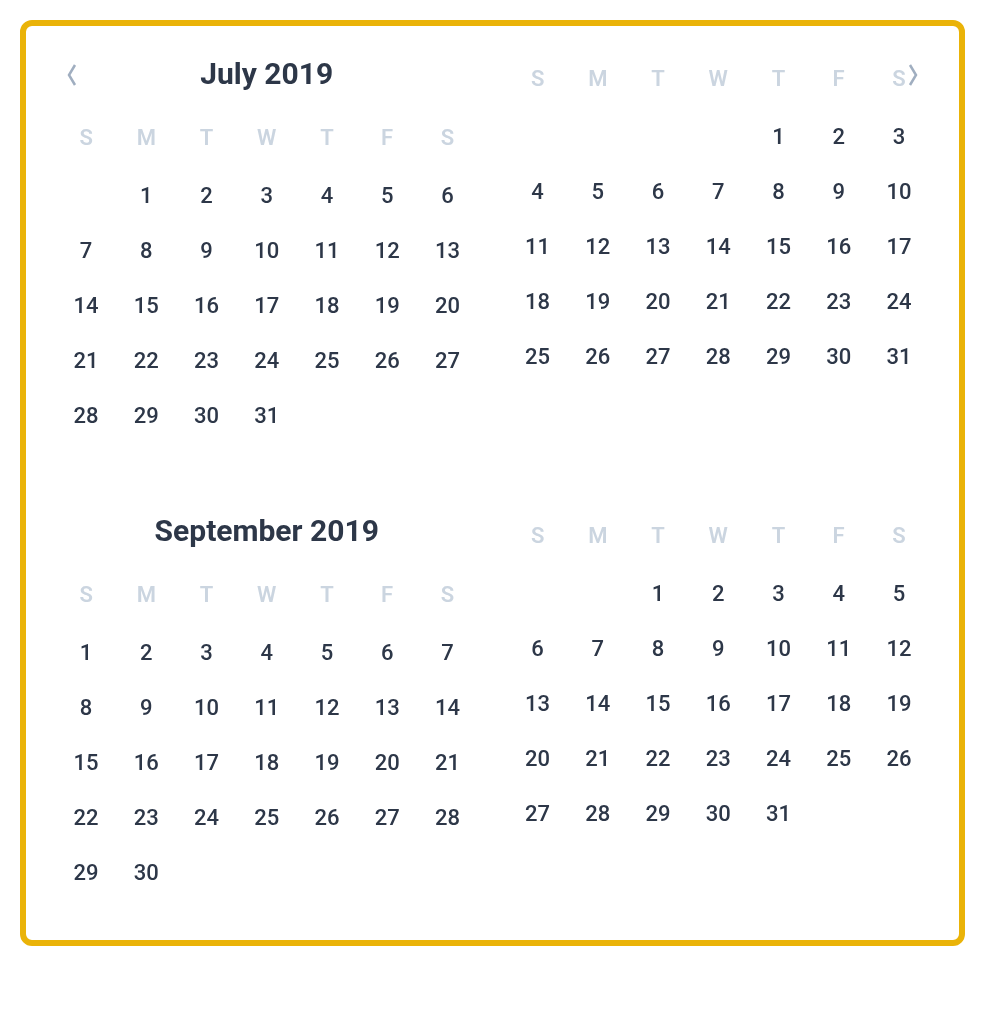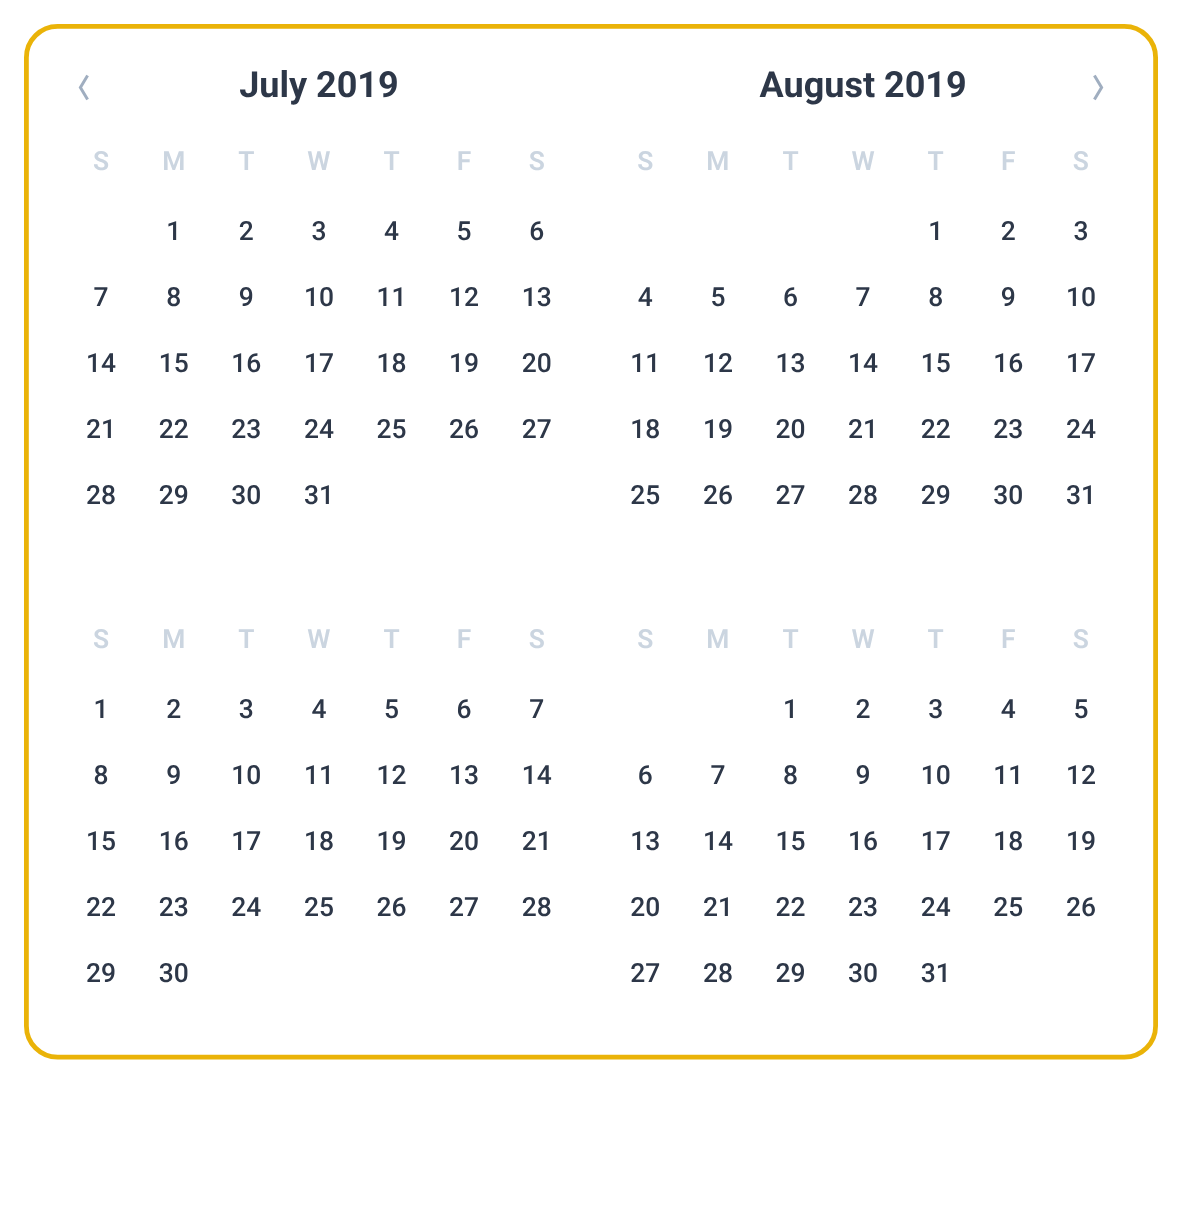--- a/index.html
+++ b/index.html
@@ -3,22 +3,22 @@
 <meta charset="utf-8">
 <style>
   * { box-sizing: border-box; margin: 0; padding: 0; }
   body {
     font-family: -apple-system, BlinkMacSystemFont, "Segoe UI", Roboto, sans-serif;
     background: #fff;
     padding: 20px;
   }
   .calendar-container {
     width: 945px;
-    border: 4px solid #eab308;
-    border-radius: 28px;
+    border: 6px solid #eab308;
+    border-radius: 12px;
     padding: 30px 30px 40px 30px;
     background: #fff;
   }
   .months-grid {
     display: grid;
     grid-template-columns: 1fr 1fr;
     column-gap: 30px;
     row-gap: 70px;
   }
   .month {
@@ -130,21 +130,20 @@
           <div class="day">30</div>
           <div class="day">31</div>
         </div>
       </div>
       <div class="month">
         <button class="nav-btn nav-next">
           <span><svg viewBox="0 0 16 28">
               <polyline points="5,4 11,14 5,24"></polyline>
             </svg></span>
         </button>
-        <div class="month-title">August 2019</div>
         <div class="weekdays">
           <div class="weekday">S</div>
           <div class="weekday">M</div>
           <div class="weekday">T</div>
           <div class="weekday">W</div>
           <div class="weekday">T</div>
           <div class="weekday">F</div>
           <div class="weekday">S</div>
         </div>
         <div class="days">
@@ -179,20 +178,21 @@
           <div class="day">25</div>
           <div class="day">26</div>
           <div class="day">27</div>
           <div class="day">28</div>
           <div class="day">29</div>
           <div class="day">30</div>
           <div class="day">31</div>
         </div>
       </div>
       <div class="month">
+        <div class="month-title">September 2019</div>
         <div class="weekdays">
           <div class="weekday">S</div>
           <div class="weekday">M</div>
           <div class="weekday">T</div>
           <div class="weekday">W</div>
           <div class="weekday">T</div>
           <div class="weekday">F</div>
           <div class="weekday">S</div>
         </div>
         <div class="days">

